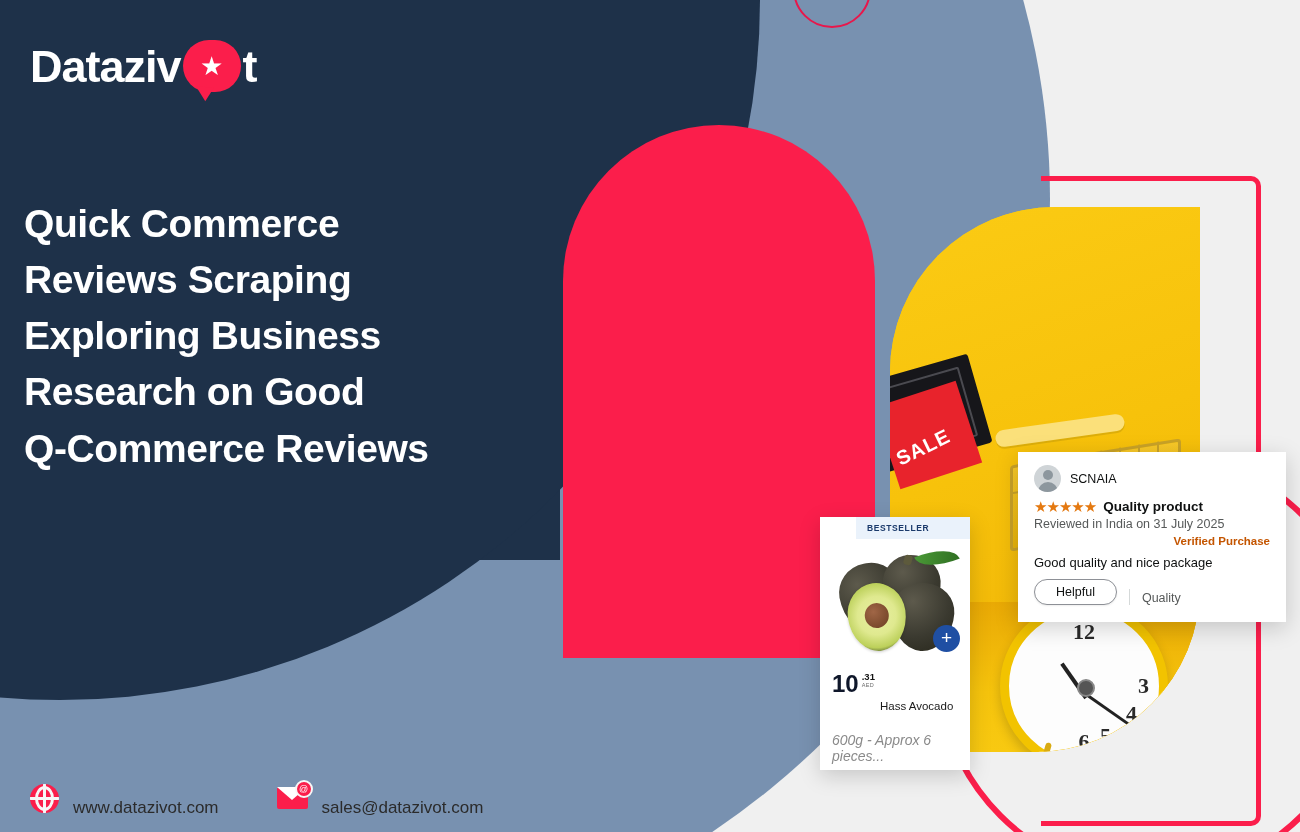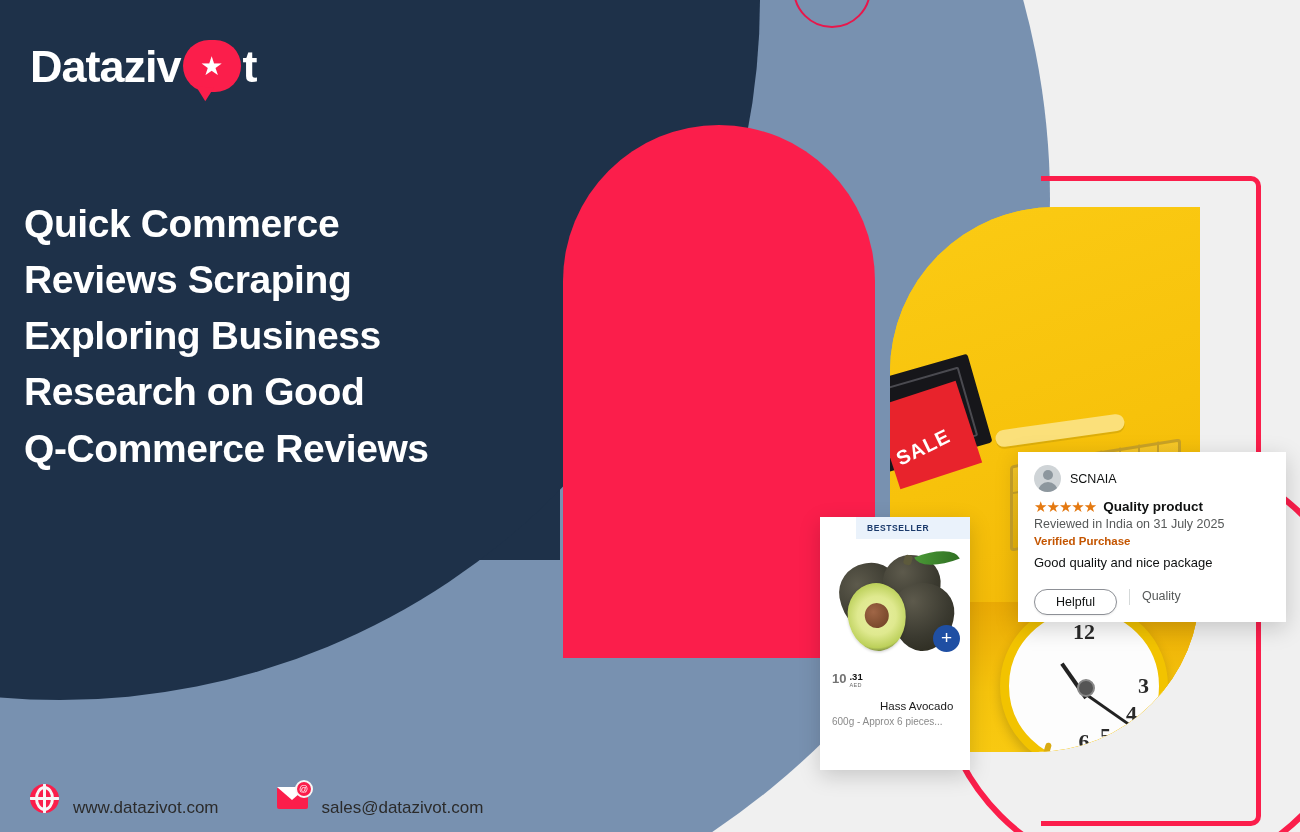--- a/index.html
+++ b/index.html
@@ -133,23 +133,23 @@
   .rc-avatar{
     width:27px;height:27px;border-radius:50%;background:#cfd4d7;position:relative;flex:0 0 auto;overflow:hidden;
   }
   .rc-avatar:before{content:"";position:absolute;left:50%;top:5px;width:10px;height:10px;margin-left:-5px;border-radius:50%;background:#8d979e;}
   .rc-avatar:after{content:"";position:absolute;left:50%;top:17px;width:20px;height:16px;margin-left:-10px;border-radius:10px 10px 0 0;background:#8d979e;}
   .rc-user{font-size:12.5px;color:#0f1111;}
   .rc-starline{display:flex;align-items:center;gap:7px;margin-top:7px;}
   .rc-stars{color:#e47911;font-size:15px;letter-spacing:-1px;line-height:1;}
   .rc-title{font-size:13.5px;font-weight:bold;color:#0f1111;}
   .rc-meta{font-size:12.5px;color:#565959;margin-top:3px;}
-  .rc-verified{font-size:11.5px;font-weight:bold;color:#c45500;margin-top:4px;}
+  .rc-verified{font-size:11.5px;font-weight:bold;color:#c45500;margin-top:4px;text-align:right;}
   .rc-body{font-size:13px;color:#0f1111;margin-top:8px;}
-  .rc-actions{display:flex;align-items:flex-start;gap:12px;margin-top:19px;}
+  .rc-actions{display:flex;align-items:flex-end;gap:12px;margin-top:9px;}
   .rc-helpful{
     border:1px solid #8d9096;border-radius:17px;padding:5px 21px;font-size:12.5px;color:#0f1111;
     background:#fff;box-shadow:0 1px 2px rgba(0,0,0,.07);
   }
   .rc-divider{width:1px;height:16px;background:#d5d9d9;}
   .rc-report{font-size:12.5px;color:#565959;}
 
   
   .product-card{
     position:absolute;left:820px;top:517px;width:150px;height:253px;
@@ -179,26 +179,26 @@
     position:absolute;left:96px;top:8px;width:42px;height:18px;
     background:linear-gradient(120deg,#4b9a37,#2f6f22);
     border-radius:0 100% 0 100%;transform:rotate(-22deg);
   }
   .av-stem{position:absolute;left:84px;top:14px;width:8px;height:10px;background:#5d5a3c;border-radius:3px;transform:rotate(18deg);}
   .pc-plus{
     position:absolute;right:10px;top:108px;width:27px;height:27px;border-radius:50%;
     background:#1f4fa3;color:#fff;font-size:19px;line-height:26px;text-align:center;
   }
   .pc-price{position:absolute;left:12px;top:155px;display:flex;align-items:flex-start;}
-  .pc-price-main{font-size:13px;font-weight:bold;color:#737373;line-height:1;}
+  .pc-price-main{font-size:24px;font-weight:bold;color:#0f172a;line-height:1;}
   .pc-price-sub{margin-left:3px;display:flex;flex-direction:column;align-items:flex-start;}
   .pc-price-cents{font-size:9.5px;font-weight:bold;color:#121212;line-height:1;}
   .pc-price-cur{font-size:5.5px;color:#6b6b6b;letter-spacing:.4px;line-height:1;margin-top:1px;}
   .pc-name{position:absolute;left:12px;top:183px;font-size:11.5px;color:#1a1a1a;margin-left:48px;}
-  .pc-sub{position:absolute;left:12px;top:199px;font-size:10px;color:#8a8a8a;}
+  .pc-sub{position:absolute;left:12px;top:215px;font-size:14px;color:#8a8a8a;font-style:italic;}
 
   
   .logo{position:absolute;left:30px;top:40px;display:flex;align-items:center;}
   .logo-text{
     font-size:45px;font-weight:bold;color:#fff;letter-spacing:-1px;
     font-family:"Liberation Sans",sans-serif;line-height:1;
   }
   .logo-bubble{
     position:relative;width:58px;height:52px;background:#fb1e4b;border-radius:26px 26px 26px 26px;
     display:flex;align-items:center;justify-content:center;margin:0 2px;

